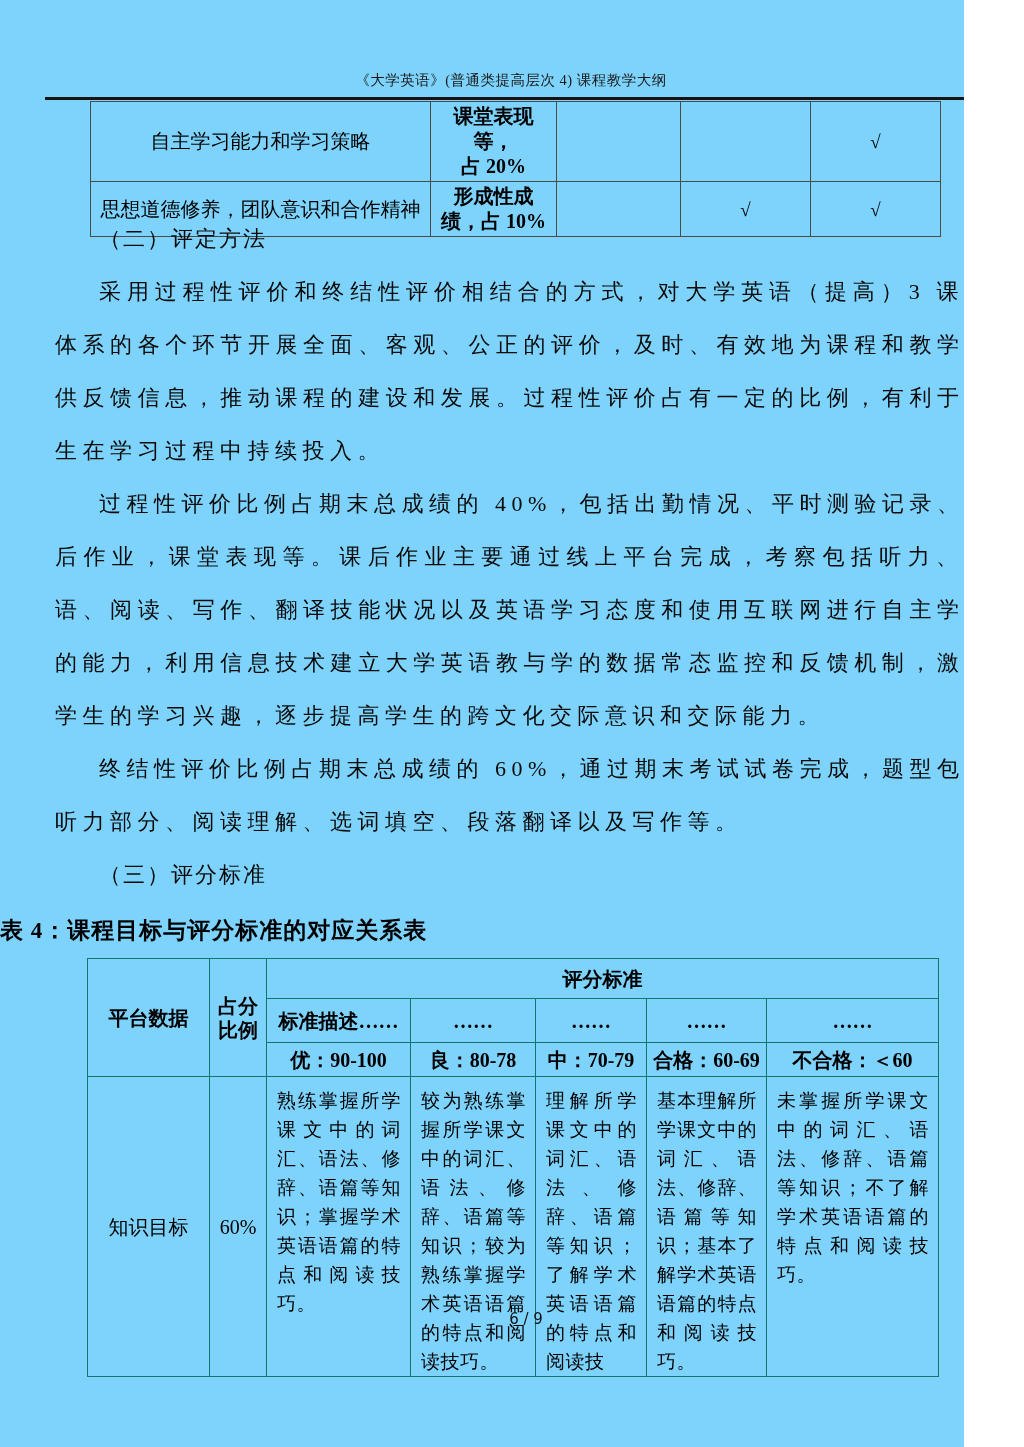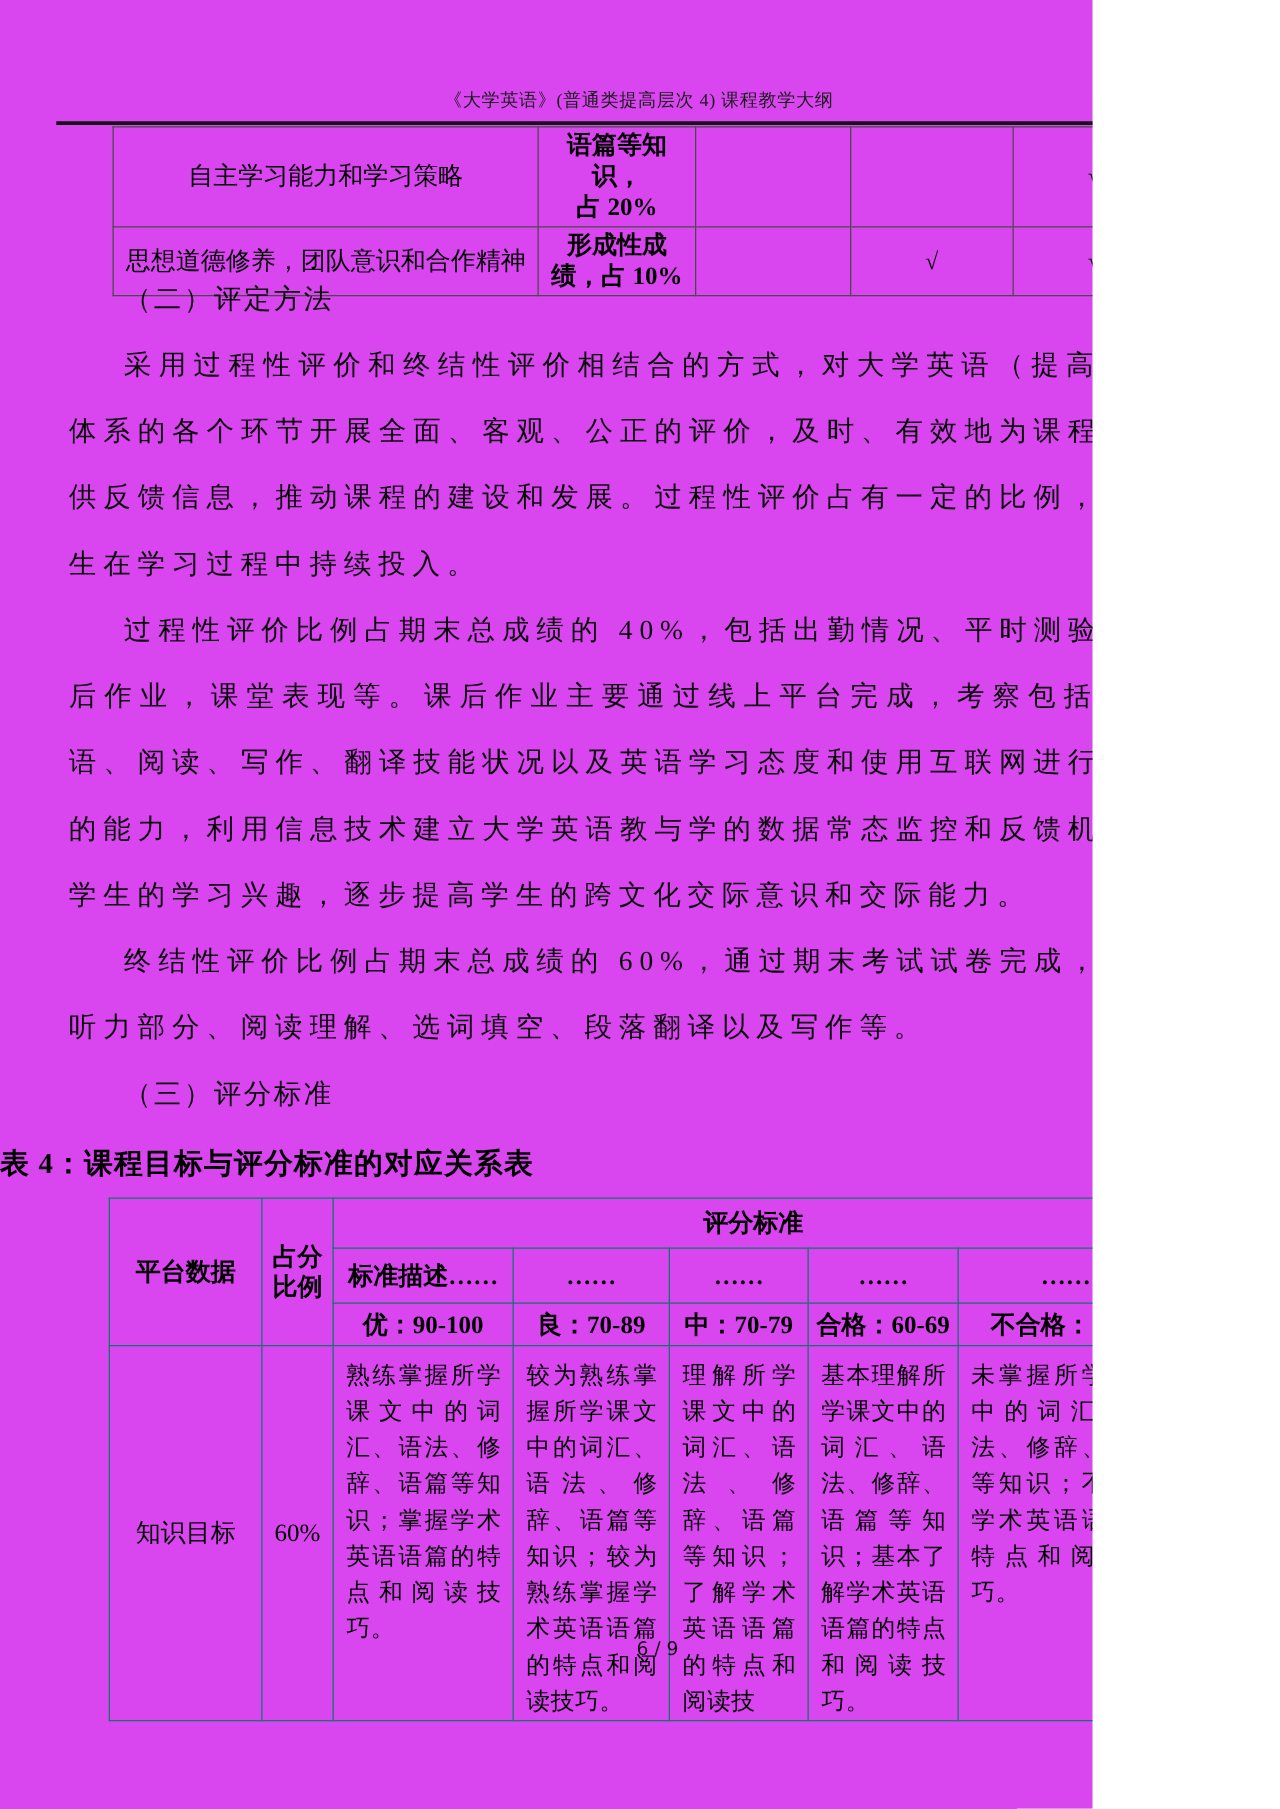--- a/index.html
+++ b/index.html
@@ -2,21 +2,21 @@
 <html><head>
 <meta charset="utf-8">
 <style>
   * { margin:0; padding:0; box-sizing:border-box; }
   html,body { background:#ffffff; }
   body {
     width:1024px; height:1447px;
     font-family:"Liberation Serif","DejaVu Serif",serif;
     color:#000;
   }
-  .page { position:relative; width:874px; height:1447px; background:#d946ef; overflow:hidden; }
+  .page { position:relative; width:964px; height:1447px; background:#7dd3fc; overflow:hidden; }
 
   
   .doc-header{
     position:absolute; top:0; left:45px; width:932px; height:100px;
     display:flex; align-items:flex-end; justify-content:center;
     border-bottom:3px solid #151515; padding-bottom:7px;
   }
   .doc-header-title{ font-size:14.5px; letter-spacing:0.5px; color:#1a1a1a; }
 
   table{ border-collapse:collapse; table-layout:fixed; }
@@ -85,21 +85,21 @@
       <col style="width:340px">
         <col style="width:126px">
         <col style="width:124px">
       <col style="width:130px">
         <col style="width:130px">
     </colgroup>
     <tbody>
       <tr class="r1">
         <td>自主学习能力和学习策略</td>
         <td class="bold">
-          <div>语篇等知识，</div>
+          <div>课堂表现等，</div>
           <div>占 20%</div>
         </td>
         <td class="check"></td>
         <td class="check"></td>
         <td class="check">√</td>
       </tr>
       <tr class="r2">
         <td>思想道德修养，团队意识和合作精神</td>
         <td class="bold">
           <div>形成性成</div>
@@ -143,21 +143,21 @@
       </tr>
       <tr class="h2">
         <td class="bold">标准描述……</td>
         <td class="bold">……</td>
         <td class="bold">……</td>
         <td class="bold">……</td>
         <td class="bold">……</td>
       </tr>
       <tr class="h3">
         <td class="bold">优：90-100</td>
-        <td class="bold">良：70-89</td>
+        <td class="bold">良：80-78</td>
         <td class="bold">中：70-79</td>
         <td class="bold">合格：60-69</td>
         <td class="bold">不合格：＜60</td>
       </tr>
       <tr class="bodyrow">
         <td>知识目标</td>
         <td>60%</td>
         <td class="desc">熟练掌握所学课文中的词汇、语法、修辞、语篇等知识；掌握学术英语语篇的特点和阅读技巧。</td>
         <td class="desc">较为熟练掌握所学课文中的词汇、语法、修辞、语篇等知识；较为熟练掌握学术英语语篇的特点和阅读技巧。</td>
         <td class="desc">理解所学课文中的词汇、语法、修辞、语篇等知识；了解学术英语语篇的特点和阅读技</td>

